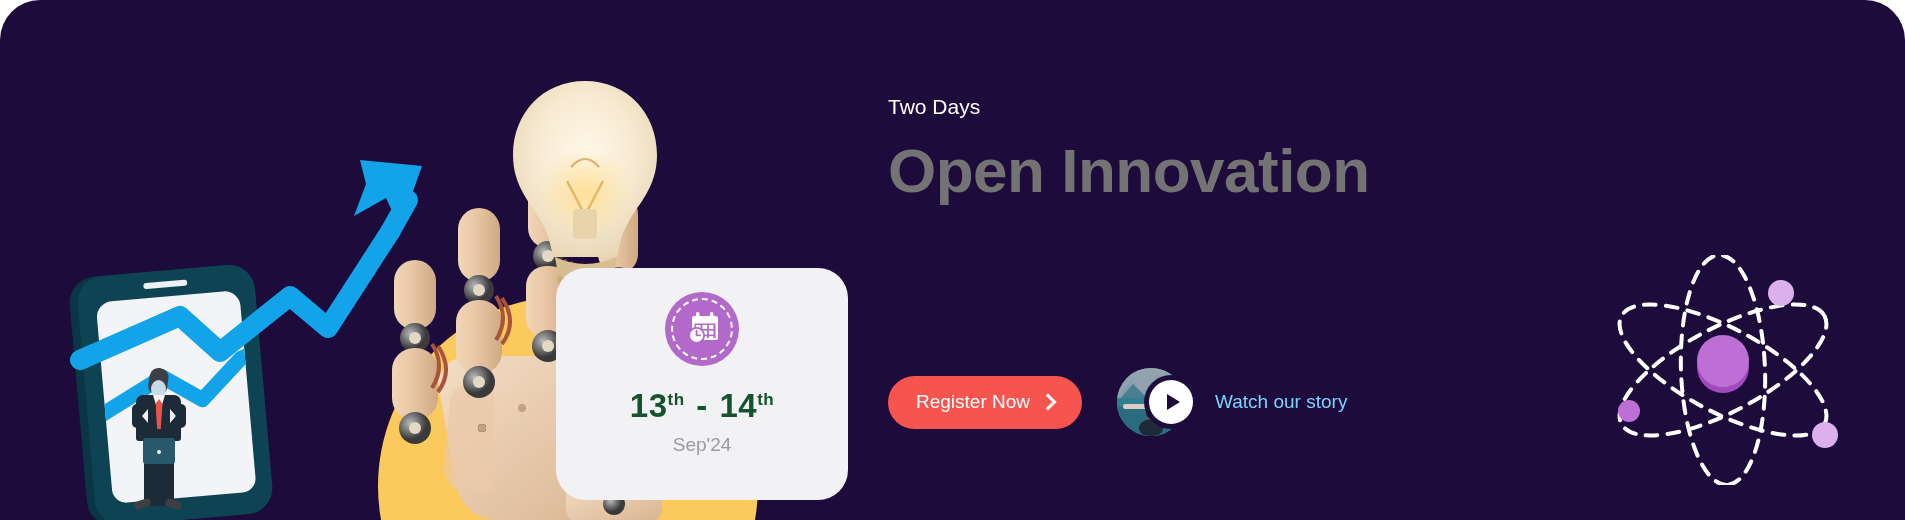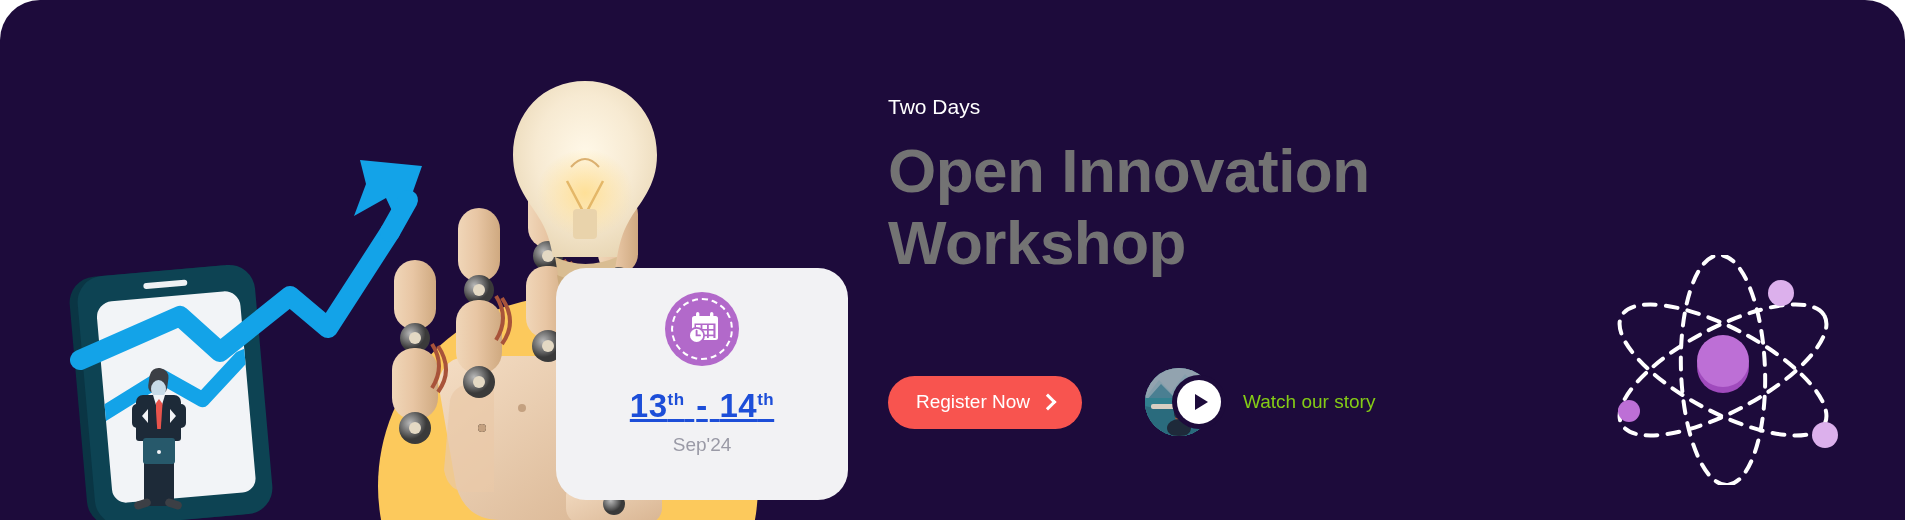--- a/index.html
+++ b/index.html
@@ -218,24 +218,23 @@
     content: "";
     position: absolute;
     inset: 6px;
     border: 2px dashed #ffffff;
     border-radius: 50%;
   }
   .date-range {
     margin-top: 23px;
     font-size: 33px;
     font-weight: bold;
-    color: #1d4ed8;
+    color: #14532d;
     letter-spacing: 0.5px;
     line-height: 1;
-    text-decoration: underline;
   }
   .date-range sup {
     font-size: 17px;
     vertical-align: super;
     font-weight: bold;
   }
   .date-range .dash {
     font-weight: bold;
     padding: 0 2px;
   }
@@ -273,21 +272,20 @@
     letter-spacing: -0.5px;
     margin: 0;
     width: 640px;
   }
   .cta-row {
     position: absolute;
     left: 0;
     top: 368px;
     display: flex;
     align-items: center;
-    gap: 28px;
   }
   .register-btn {
     background: #f8544f;
     color: #ffffff;
     border: none;
     border-radius: 28px;
     height: 53px;
     padding: 0 28px;
     font-size: 19px;
     font-family: "Liberation Sans", sans-serif;
@@ -340,21 +338,21 @@
   }
   .play-tri {
     width: 0; height: 0;
     border-left: 13px solid #1d0b3b;
     border-top: 8px solid transparent;
     border-bottom: 8px solid transparent;
     margin-left: 4px;
   }
   .story-label {
     margin-left: 22px;
-    color: #84cc16;
+    color: #7dd3fc;
     font-size: 19px;
   }
 
   
   .atom {
     position: absolute;
     right: 52px;
     top: 255px;
     width: 260px;
     height: 230px;
@@ -521,21 +519,20 @@
       <span class="dash">-</span>
       <span>14</span><sup>th</sup>
     </div>
     <div class="date-month">Sep'24</div>
   </div>
 
   <div class="content">
     <div class="eyebrow">Two Days</div>
     <h1 class="headline">
       <span>Open Innovation</span><br>
-      <span>Workshop</span>
     </h1>
 
     <div class="cta-row">
       <button class="register-btn">
         <span>Register Now</span>
         <span class="chev"></span>
       </button>
 
       <div class="story">
         <div class="thumb-wrap">

